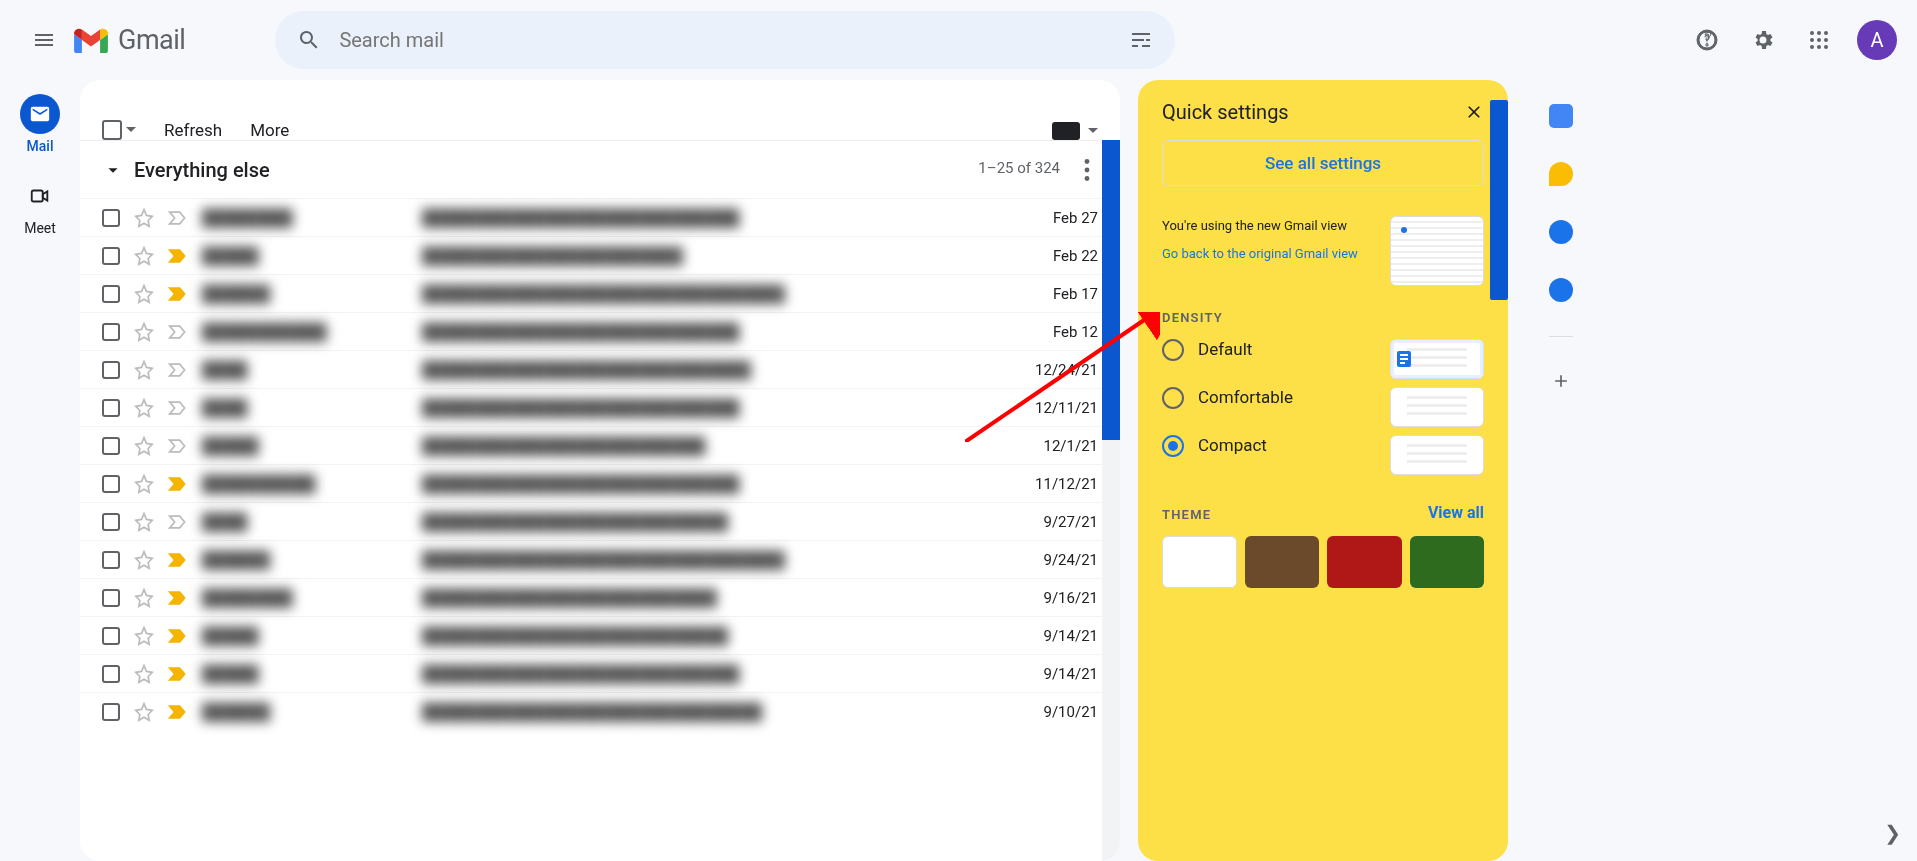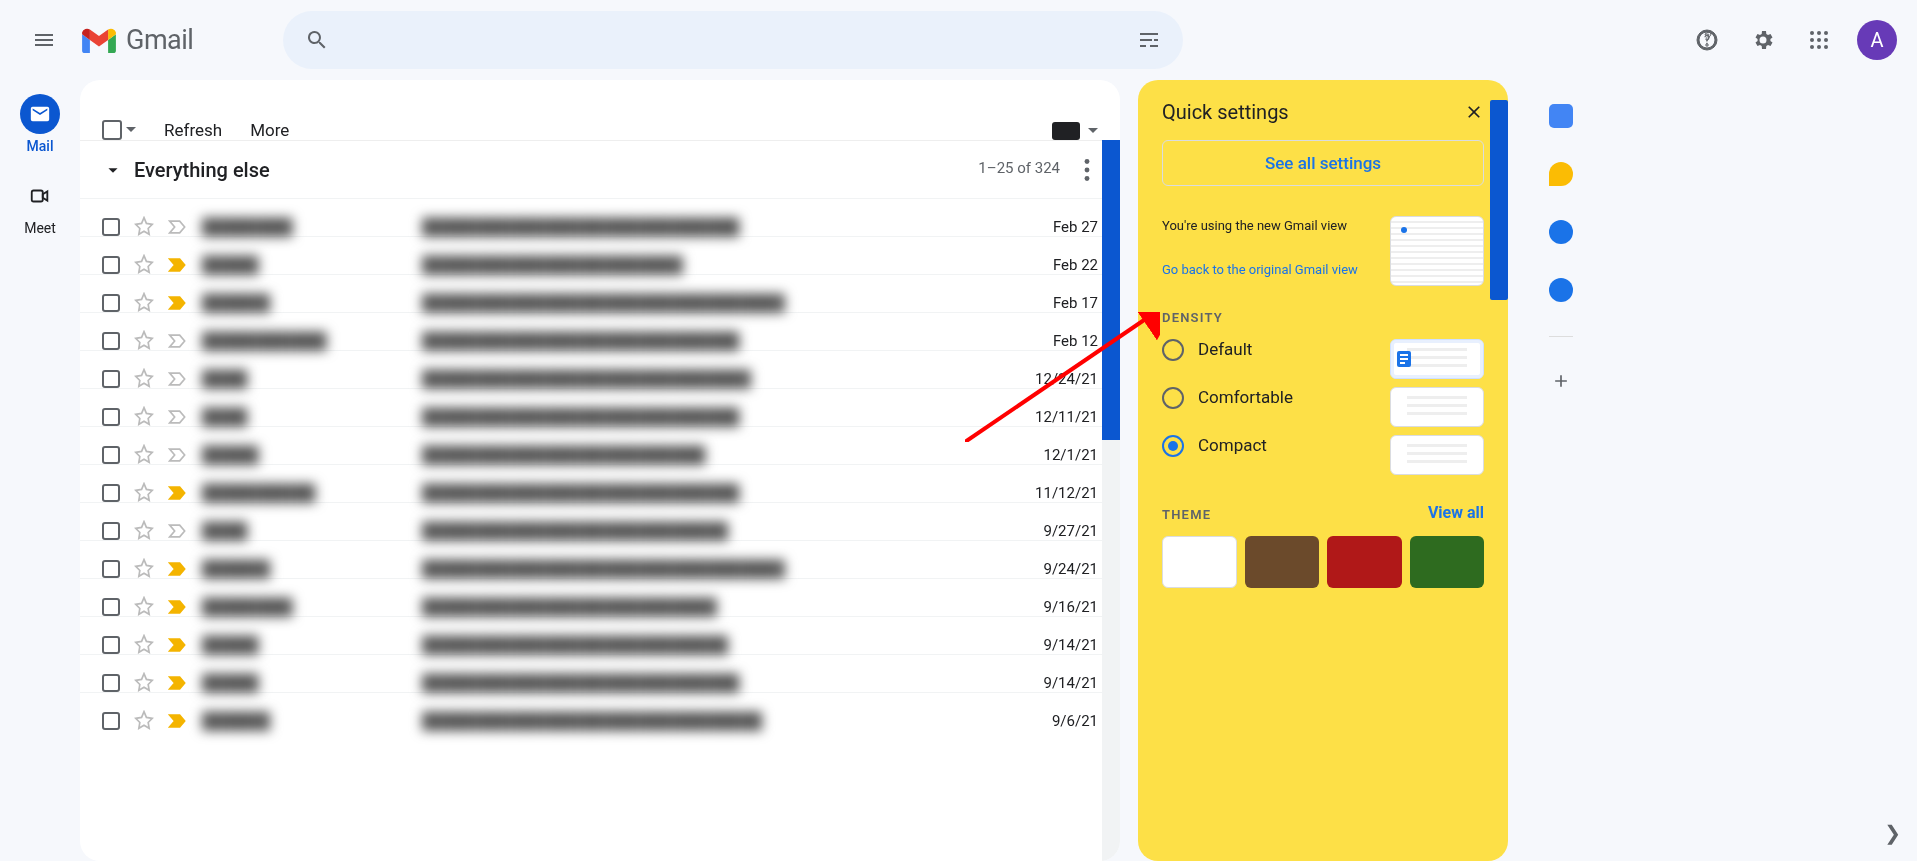--- a/index.html
+++ b/index.html
@@ -1,20 +1,20 @@
 <!DOCTYPE html>
 <html><head>
 <meta charset="utf-8">
 <style>
 *{box-sizing:border-box;margin:0;padding:0;font-family:"Google Sans",Roboto,Arial,sans-serif}
 body{background:#f6f8fc;width:1917px;height:861px;overflow:hidden;position:relative;color:#202124}
 .header{height:80px;display:flex;align-items:center;padding:0 20px}
 .menu-btn{width:48px;height:48px;display:flex;align-items:center;justify-content:center;border-radius:50%;cursor:pointer}
 .menu-btn svg{width:24px;height:24px;fill:#5f6368}
-.logo{display:flex;align-items:center;margin-left:14px;gap:10px}
+.logo{display:flex;align-items:center;margin-left:6px;gap:10px}
 .logo-text{font-size:27px;color:#5f6368;font-weight:400;letter-spacing:-.5px}
 .search-bar{margin-left:90px;width:900px;height:58px;background:#eaf1fb;border-radius:29px;display:flex;align-items:center;padding:0 22px;gap:18px}
 .search-bar svg{width:24px;height:24px;fill:#5f6368}
 .search-input{background:transparent;border:none;outline:none;font-size:20px;flex:1;color:#5f6368}
 .search-tune{margin-left:auto}
 .header-right{margin-left:auto;display:flex;align-items:center;gap:8px}
 .icon-btn{width:48px;height:48px;display:flex;align-items:center;justify-content:center;border-radius:50%;cursor:pointer}
 .icon-btn svg{width:24px;height:24px;fill:#5f6368}
 .avatar{width:40px;height:40px;border-radius:50%;background:#673ab7;color:#fff;display:flex;align-items:center;justify-content:center;font-size:20px;margin-left:6px}
 .body{display:flex;height:781px}
@@ -31,38 +31,38 @@
 .cb-wrap{display:flex;align-items:center;gap:4px}
 .cb{width:20px;height:20px;border:2px solid #5f6368;border-radius:3px}
 .tb-text{font-size:17px;color:#202124;margin-left:18px;cursor:pointer}
 .tb-right{margin-left:auto;display:flex;align-items:center;gap:8px}
 .kb-icn{width:28px;height:18px;background:#202124;border-radius:3px}
 .section-head{height:58px;display:flex;align-items:center;padding:0 22px;border-top:1px solid #eee}
 .section-head svg{width:22px;height:22px;fill:#202124}
 .section-title{font-size:20px;font-weight:500;margin-left:10px}
 .section-right{margin-left:auto;display:flex;align-items:flex-start;gap:16px;font-size:15px;color:#5f6368}
 .rows{flex:1;overflow:hidden}
-.row{height:38px;display:flex;align-items:flex-end;padding:0 22px;border-top:1px solid #f1f3f4;font-size:16px}
+.row{height:38px;display:flex;align-items:center;padding:0 22px;border-top:1px solid #f1f3f4;font-size:16px}
 .row .cb{width:18px;height:18px}
 .star{width:20px;height:20px;margin-left:14px;fill:none;stroke:#bbb;stroke-width:2}
 .imp{width:20px;height:18px;margin-left:14px}
 .sender{width:220px;margin-left:14px;filter:blur(6px);color:#555}
 .subj{flex:1;filter:blur(6px);color:#555}
 .date{width:90px;text-align:right;font-size:15px;color:#202124}
 .scroll-track{position:absolute;right:0;top:60px;bottom:0;width:18px;background:#f1f3f4}
 .scroll-thumb{position:absolute;right:0;top:60px;width:18px;height:300px;background:#0b57d0}
 .qs-panel{width:370px;background:#fde047;border-radius:20px;padding:20px 0;display:flex;flex-direction:column;position:relative}
 .qs-head{display:flex;align-items:center;padding:0 24px 16px}
 .qs-title{font-size:20px;color:#202124}
 .qs-close{margin-left:auto;cursor:pointer}
 .see-all{margin:0 24px 20px;height:46px;border:1px solid #dadce0;border-radius:6px;display:flex;align-items:center;justify-content:center;color:#1a73e8;font-size:17px;font-weight:500;cursor:pointer}
 .qs-block{padding:10px 24px}
 .new-view{display:flex;gap:14px;align-items:flex-start;margin-bottom:24px}
 .nv-text{flex:1;font-size:13px;line-height:1.5}
-.nv-link{color:#1a73e8;cursor:pointer;display:block;margin-top:24px}
+.nv-link{color:#1a73e8;cursor:pointer;display:block;margin-top:8px}
 .nv-thumb{width:94px;height:70px;border:1px solid #dadce0;border-radius:6px;background:repeating-linear-gradient(#fff 0 4px,#eee 4px 6px);position:relative}
 .nv-thumb::before{content:"";position:absolute;left:10px;top:10px;width:6px;height:6px;border-radius:50%;background:#1a73e8}
 .sec-label{font-size:13px;letter-spacing:1.2px;color:#5f6368;font-weight:600;margin:14px 0}
 .density-row{display:flex;gap:14px;height:48px;cursor:pointer}
 .radio{width:22px;height:22px;border:2px solid #5f6368;border-radius:50%;position:relative}
 .radio.sel{border-color:#1a73e8}
 .radio.sel::after{content:"";position:absolute;inset:4px;background:#1a73e8;border-radius:50%}
 .d-label{font-size:17px;flex:1}
 .d-thumb{width:94px;height:40px;border:1px solid #dadce0;border-radius:6px;background:linear-gradient(#eee 0 0) 16px 8px/60px 3px no-repeat,linear-gradient(#eee 0 0) 16px 16px/60px 3px no-repeat,linear-gradient(#eee 0 0) 16px 24px/60px 3px no-repeat,#fff}
 .d-thumb.active{border-color:#cfe0ff;box-shadow:0 0 0 3px #e8f0fe inset}
@@ -93,20 +93,21 @@
       <path fill="#FBBC04" d="M40 4v16l12-9V8a8 8 0 0 0-12-4z"></path>
       <path fill="#EA4335" d="M12 20V4l14 10L40 4v16L26 30z"></path>
       <path fill="#C5221F" d="M0 8v3l12 9V4A8 8 0 0 0 0 8z"></path>
     </svg>
     <span class="logo-text">Gmail</span>
   </div>
   <div class="search-bar">
     <svg viewBox="0 0 24 24">
         <path d="M15.5 14h-.8l-.3-.3a6.5 6.5 0 1 0-.7.7l.3.3v.8l5 5 1.5-1.5-5-5zm-6 0a4.5 4.5 0 1 1 0-9 4.5 4.5 0 0 1 0 9z"></path>
       </svg>
+    <input class="search-input" placeholder="Search mail" style="">
     <svg class="search-tune" viewBox="0 0 24 24">
         <path d="M3 17h6v2H3zm0-6h12v2H3zm0-6h18v2H3zm14 8v-2h4v2h-4zm-4 6v-2h8v2h-8z"></path>
       </svg>
   </div>
   <div class="header-right">
     <div class="icon-btn">
         <svg viewBox="0 0 24 24">
           <path d="M12 2a10 10 0 1 0 0 20 10 10 0 0 0 0-20zm0 18a8 8 0 1 1 0-16 8 8 0 0 1 0 16zm-1-4h2v2h-2zm2.07-7.75-.9.92C11.45 9.9 11 10.5 11 12h2v-.5c0-1.1.45-1.9 1.17-2.58l1.24-1.26A2 2 0 0 0 12 5a2 2 0 0 0-2 2h2c0-.55.45-1 1-1s1 .45 1 1c0 .31-.13.59-.33.79z" fill="none" stroke="#5f6368" stroke-width="1"></path>
           <circle cx="12" cy="12" r="9" fill="none" stroke="#5f6368" stroke-width="2"></circle>
           <text x="12" y="16" text-anchor="middle" font-size="13" fill="#5f6368">?</text>
@@ -347,21 +348,21 @@
           <div class="row">
             <div class="cb"></div>
   <svg class="star" viewBox="0 0 24 24">
               <path d="M12 2l2.9 6.9L22 10l-5 4.9L18.2 22 12 18.3 5.8 22 7 14.9 2 10l7.1-1.1z"></path>
             </svg>
   <svg class="imp" viewBox="0 0 24 18">
               <path d="M2 2h12l6 7-6 7H2l6-7z" fill="#f4b400" stroke="#f4b400" stroke-width="2"></path>
             </svg>
   <span class="sender">██████</span>
   <span class="subj">██████████████████████████████</span>
-  <span class="date">9/6/21</span>
+  <span class="date">9/10/21</span>
           </div>
         </div>
       <div class="scroll-track"></div>
       <div class="scroll-thumb"></div>
     </div>
 
     <div class="qs-panel">
       <div class="qs-head">
         <span class="qs-title">Quick settings</span>
         <svg class="qs-close" width="20" height="20" viewBox="0 0 24 24">

